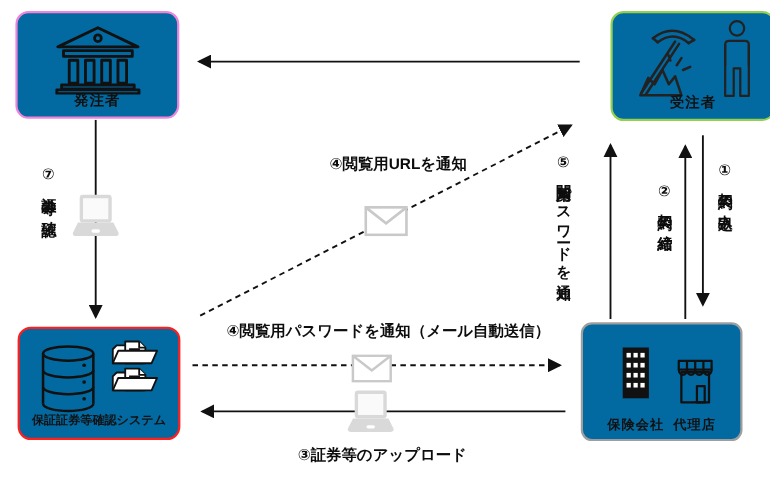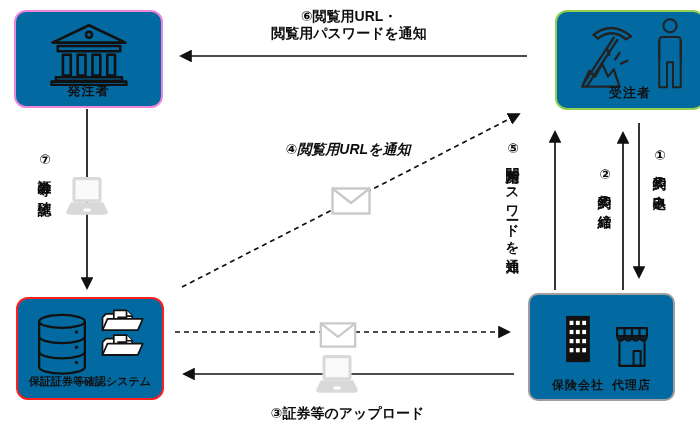--- a/index.html
+++ b/index.html
@@ -28,21 +28,21 @@
   .flow-label {
     position:absolute; font-weight:bold; font-size:14px; line-height:17px;
     text-align:center; white-space:nowrap; color:#0d0d0d;
   }
   .flow-label.wrap { white-space:normal; }
   .v {
     writing-mode:vertical-rl; text-orientation:mixed; white-space:normal;
     font-size:13.5px; letter-spacing:1.5px; line-height:17px; text-align:left;
   }
   .lbl-f6   { left:238px; top:8px;   width:222px; }
-  .lbl-f4u  { left:250px; top:141px; width:196px;font-style:italic; }
+  .lbl-f4u  { left:264px; top:141px; width:196px; }
   .lbl-f4p  { left:180px; top:292px; width:346px; }
   .lbl-f3   { left:240px; top:405px; width:215px; }
   .lbl-f7   { left:36px;  top:151px; }
   .lbl-f5   { left:504px; top:140px; height:133px; }
   .lbl-f2   { left:596px; top:166px; }
   .lbl-f1   { left:651px; top:147px; }
 
   
   .float-icon { position:absolute; }
   .ic-laptop1   { left:64px;  top:175px; }
@@ -209,29 +209,26 @@
   <svg class="float-icon ic-envelope1" width="40" height="28" viewBox="0 0 40 28">
     <rect x="1.5" y="1.5" width="37" height="25" fill="#fff" stroke="#c9c9c9" stroke-width="2.4"></rect>
     <path d="M1.5,1.5 L20,16 L38.5,1.5" fill="none" stroke="#c9c9c9" stroke-width="2.4"></path>
   </svg>
 
   <svg class="float-icon ic-envelope2" width="38" height="26" viewBox="0 0 40 28">
     <rect x="1.5" y="1.5" width="37" height="25" fill="#fff" stroke="#c9c9c9" stroke-width="2.4"></rect>
     <path d="M1.5,1.5 L20,16 L38.5,1.5" fill="none" stroke="#c9c9c9" stroke-width="2.4"></path>
   </svg>
 
-  <div class="flow-label lbl-f6">
-    <div>⑥閲覧用URL・</div>
-    <div>閲覧用パスワードを通知</div>
-  </div>
 
   <div class="flow-label lbl-f4u">
     <div>④閲覧用URLを通知</div>
   </div>
 
+  <div class="flow-label lbl-f4p">④閲覧用パスワードを通知（メール自動送信）</div>
 
   <div class="flow-label lbl-f3">③証券等のアップロード</div>
 
   <div class="flow-label v lbl-f7">⑦証券等の確認</div>
 
   <div class="flow-label v wrap lbl-f5">⑤閲覧用パスワードを通知</div>
 
   <div class="flow-label v lbl-f2">②契約の締結</div>
 
   <div class="flow-label v lbl-f1">①契約の申込み</div>

